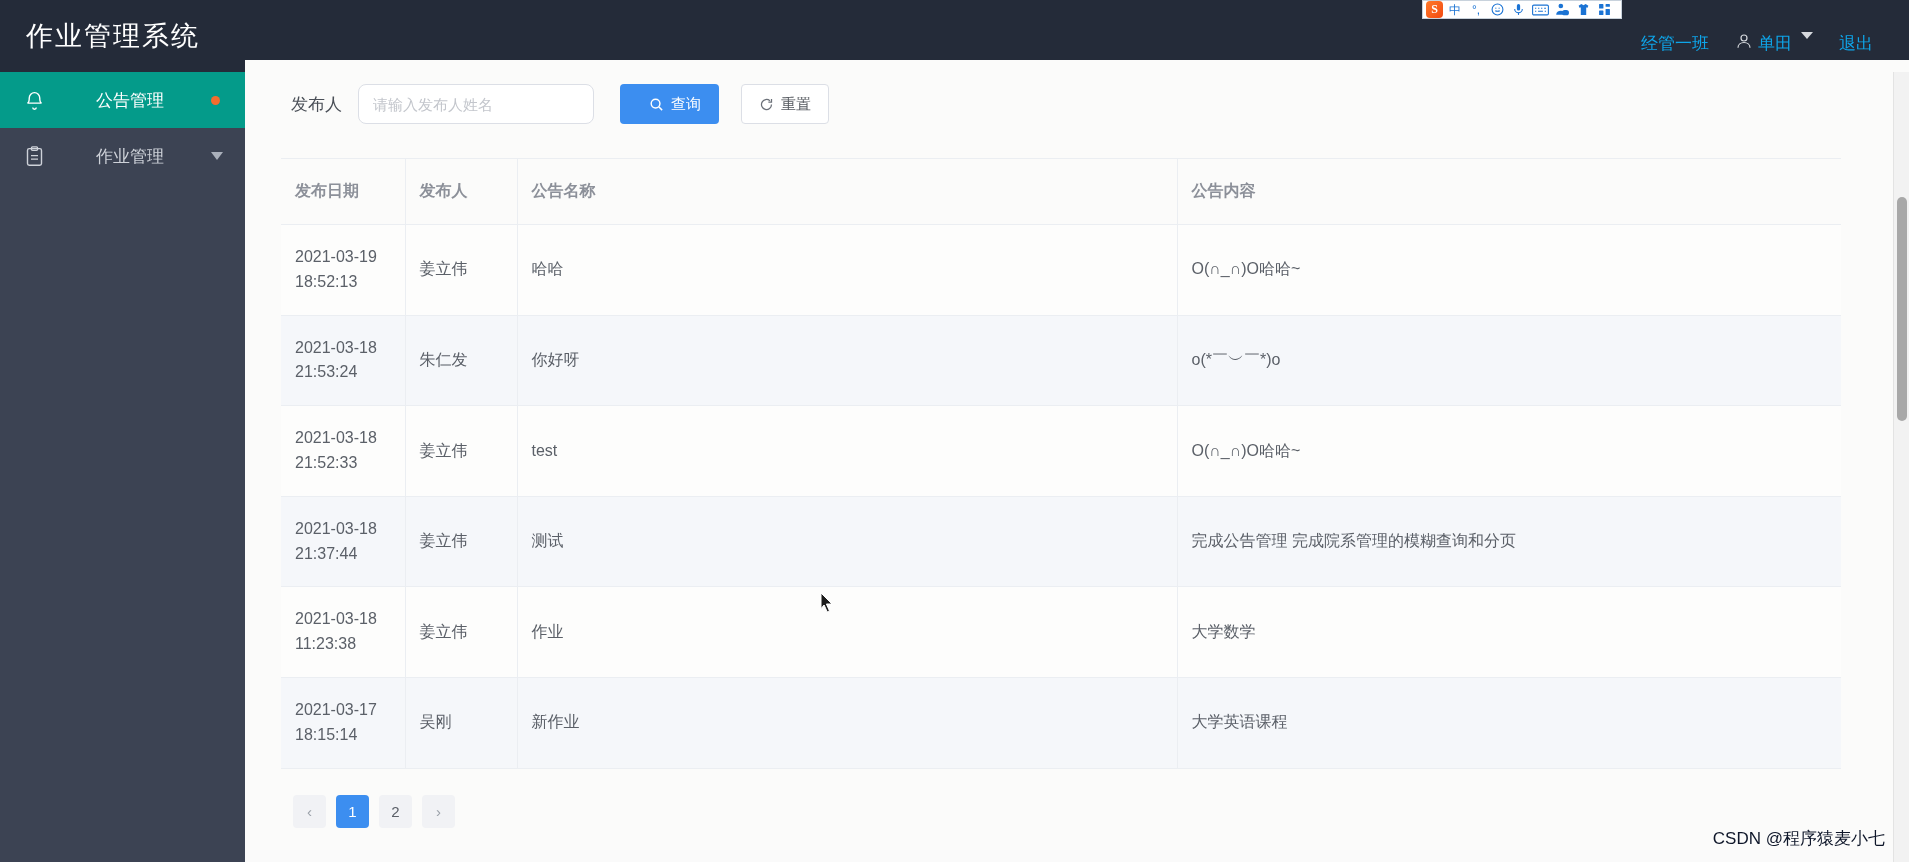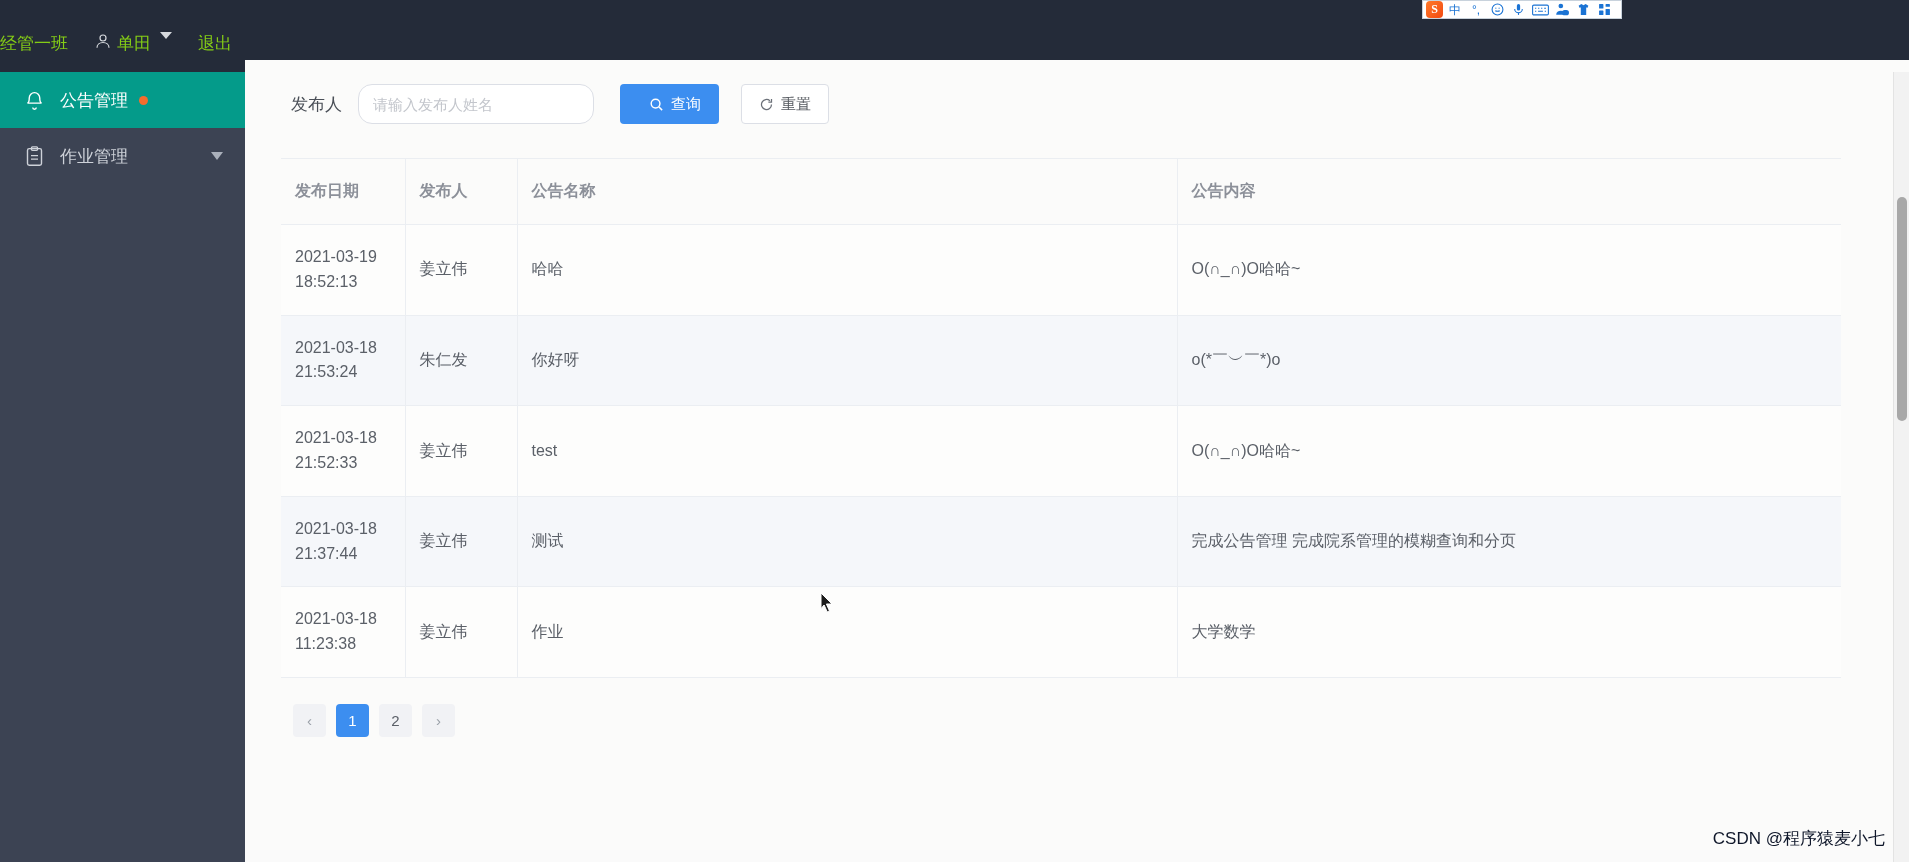--- a/index.html
+++ b/index.html
@@ -16,21 +16,21 @@
     position: absolute; top: 0; left: 0; width: 1909px; height: 72px;
     background: #242b39;
     display: flex; align-items: center; justify-content: space-between;
   }
   .brand {
     color: #ffffff; font-size: 27px; letter-spacing: 2px;
     padding-left: 26px; white-space: nowrap;
   }
   .top-right {
     display: flex; align-items: center; gap: 26px;
-    padding-right: 20px; color: #84cc16; font-size: 17px;
+    padding-right: 36px; color: #0ea5e9; font-size: 17px;
     margin-top: 14px;
   }
   .top-right .cls { white-space: nowrap; }
   .user-box { display: flex; align-items: flex-start; gap: 5px; white-space: nowrap; }
   .user-icon { display: inline-block; width: 18px; height: 18px; }
   .caret-down {
     width: 0; height: 0; border-left: 6px solid transparent;
     border-right: 6px solid transparent; border-top: 7px solid #d6d9de;
     margin-left: 4px;
   }
@@ -60,21 +60,21 @@
   .ime-item svg { display: block; }
 
   
   .sidebar {
     position: absolute; top: 72px; left: 0; width: 245px; height: 790px;
     background: #3c4353;
   }
   .menu-item {
     height: 56px; display: flex; align-items: center;
     padding: 0 22px; color: #ced2d9; font-size: 17px;
-    cursor: pointer; position: relative;
+    cursor: pointer; position: relative; gap: 36px;
   }
   .menu-item.active { background: #049b8a; color: #ffffff; }
   .menu-ico {
     width: 24px; height: 24px; margin-right: 14px;
     display: flex; align-items: center; justify-content: center; flex: 0 0 24px;
   }
   .menu-ico svg { display: block; }
   .dot {
     width: 9px; height: 9px; border-radius: 50%;
     background: #f56c2d; margin-left: 11px;
@@ -92,21 +92,21 @@
     background: #fbfbfa; overflow: hidden;
   }
   .filter-bar {
     display: flex; align-items: center; padding: 24px 0 0 46px; gap: 0;
   }
   .filter-label {
     font-size: 17px; color: #4a4f57; margin-right: 16px; white-space: nowrap;
   }
   .filter-input {
     width: 236px; height: 40px; border: 1px solid #dcdfe6;
-    border-radius: 14px; padding: 0 14px; font-size: 15px;
+    border-radius: 8px; padding: 0 14px; font-size: 15px;
     color: #4d7c0f; background: #fff; outline: none;
     font-family: "Liberation Sans", "DejaVu Sans", sans-serif;
   }
   .filter-input::placeholder { color: #c3c6cc; }
   .btn {
     height: 40px; border-radius: 4px; font-size: 15px;
     display: inline-flex; align-items: center; justify-content: center;
     gap: 7px; cursor: pointer; white-space: nowrap; border: 1px solid transparent;
     padding: 0 17px;
   }
@@ -167,20 +167,21 @@
     color: #0f172a; font-size: 17px; white-space: nowrap;
   }
   .cursor { position: absolute; left: 820px; top: 592px; }
 </style>
 </head>
 <body>
 
 <div class="app">
 
   <div class="topbar">
+    <div class="brand">作业管理系统</div>
     <div class="top-right">
       <div class="cls">经管一班</div>
       <div class="user-box">
         <span class="user-icon">
           <svg width="18" height="18" viewBox="0 0 24 24" fill="none" stroke="#d6d9de" stroke-width="1.6">
             <circle cx="12" cy="8" r="4"></circle>
               <path d="M4 21c0-4.4 3.6-7 8-7s8 2.6 8 7"></path>
           </svg>
         </span>
         <span>单田</span>
@@ -335,20 +336,27 @@
               <td class="vdiv">测试</td>
               <td class="vdiv">完成公告管理 完成院系管理的模糊查询和分页</td>
             </tr>
             <tr>
               <td class="cell-date">2021-03-18
 11:23:38</td>
               <td class="vdiv">姜立伟</td>
               <td class="vdiv">作业</td>
               <td class="vdiv">大学数学</td>
             </tr>
+            <tr>
+              <td class="cell-date">2021-03-17
+18:15:14</td>
+              <td class="vdiv">吴刚</td>
+              <td class="vdiv">新作业</td>
+              <td class="vdiv">大学英语课程</td>
+            </tr>
           </tbody>
       </table>
     </div>
 
     <div class="pager" id="pager">
         <div class="pg arrow">‹</div>
         <div class="pg active">1</div>
         <div class="pg">2</div>
         <div class="pg arrow">›</div>
       </div>

